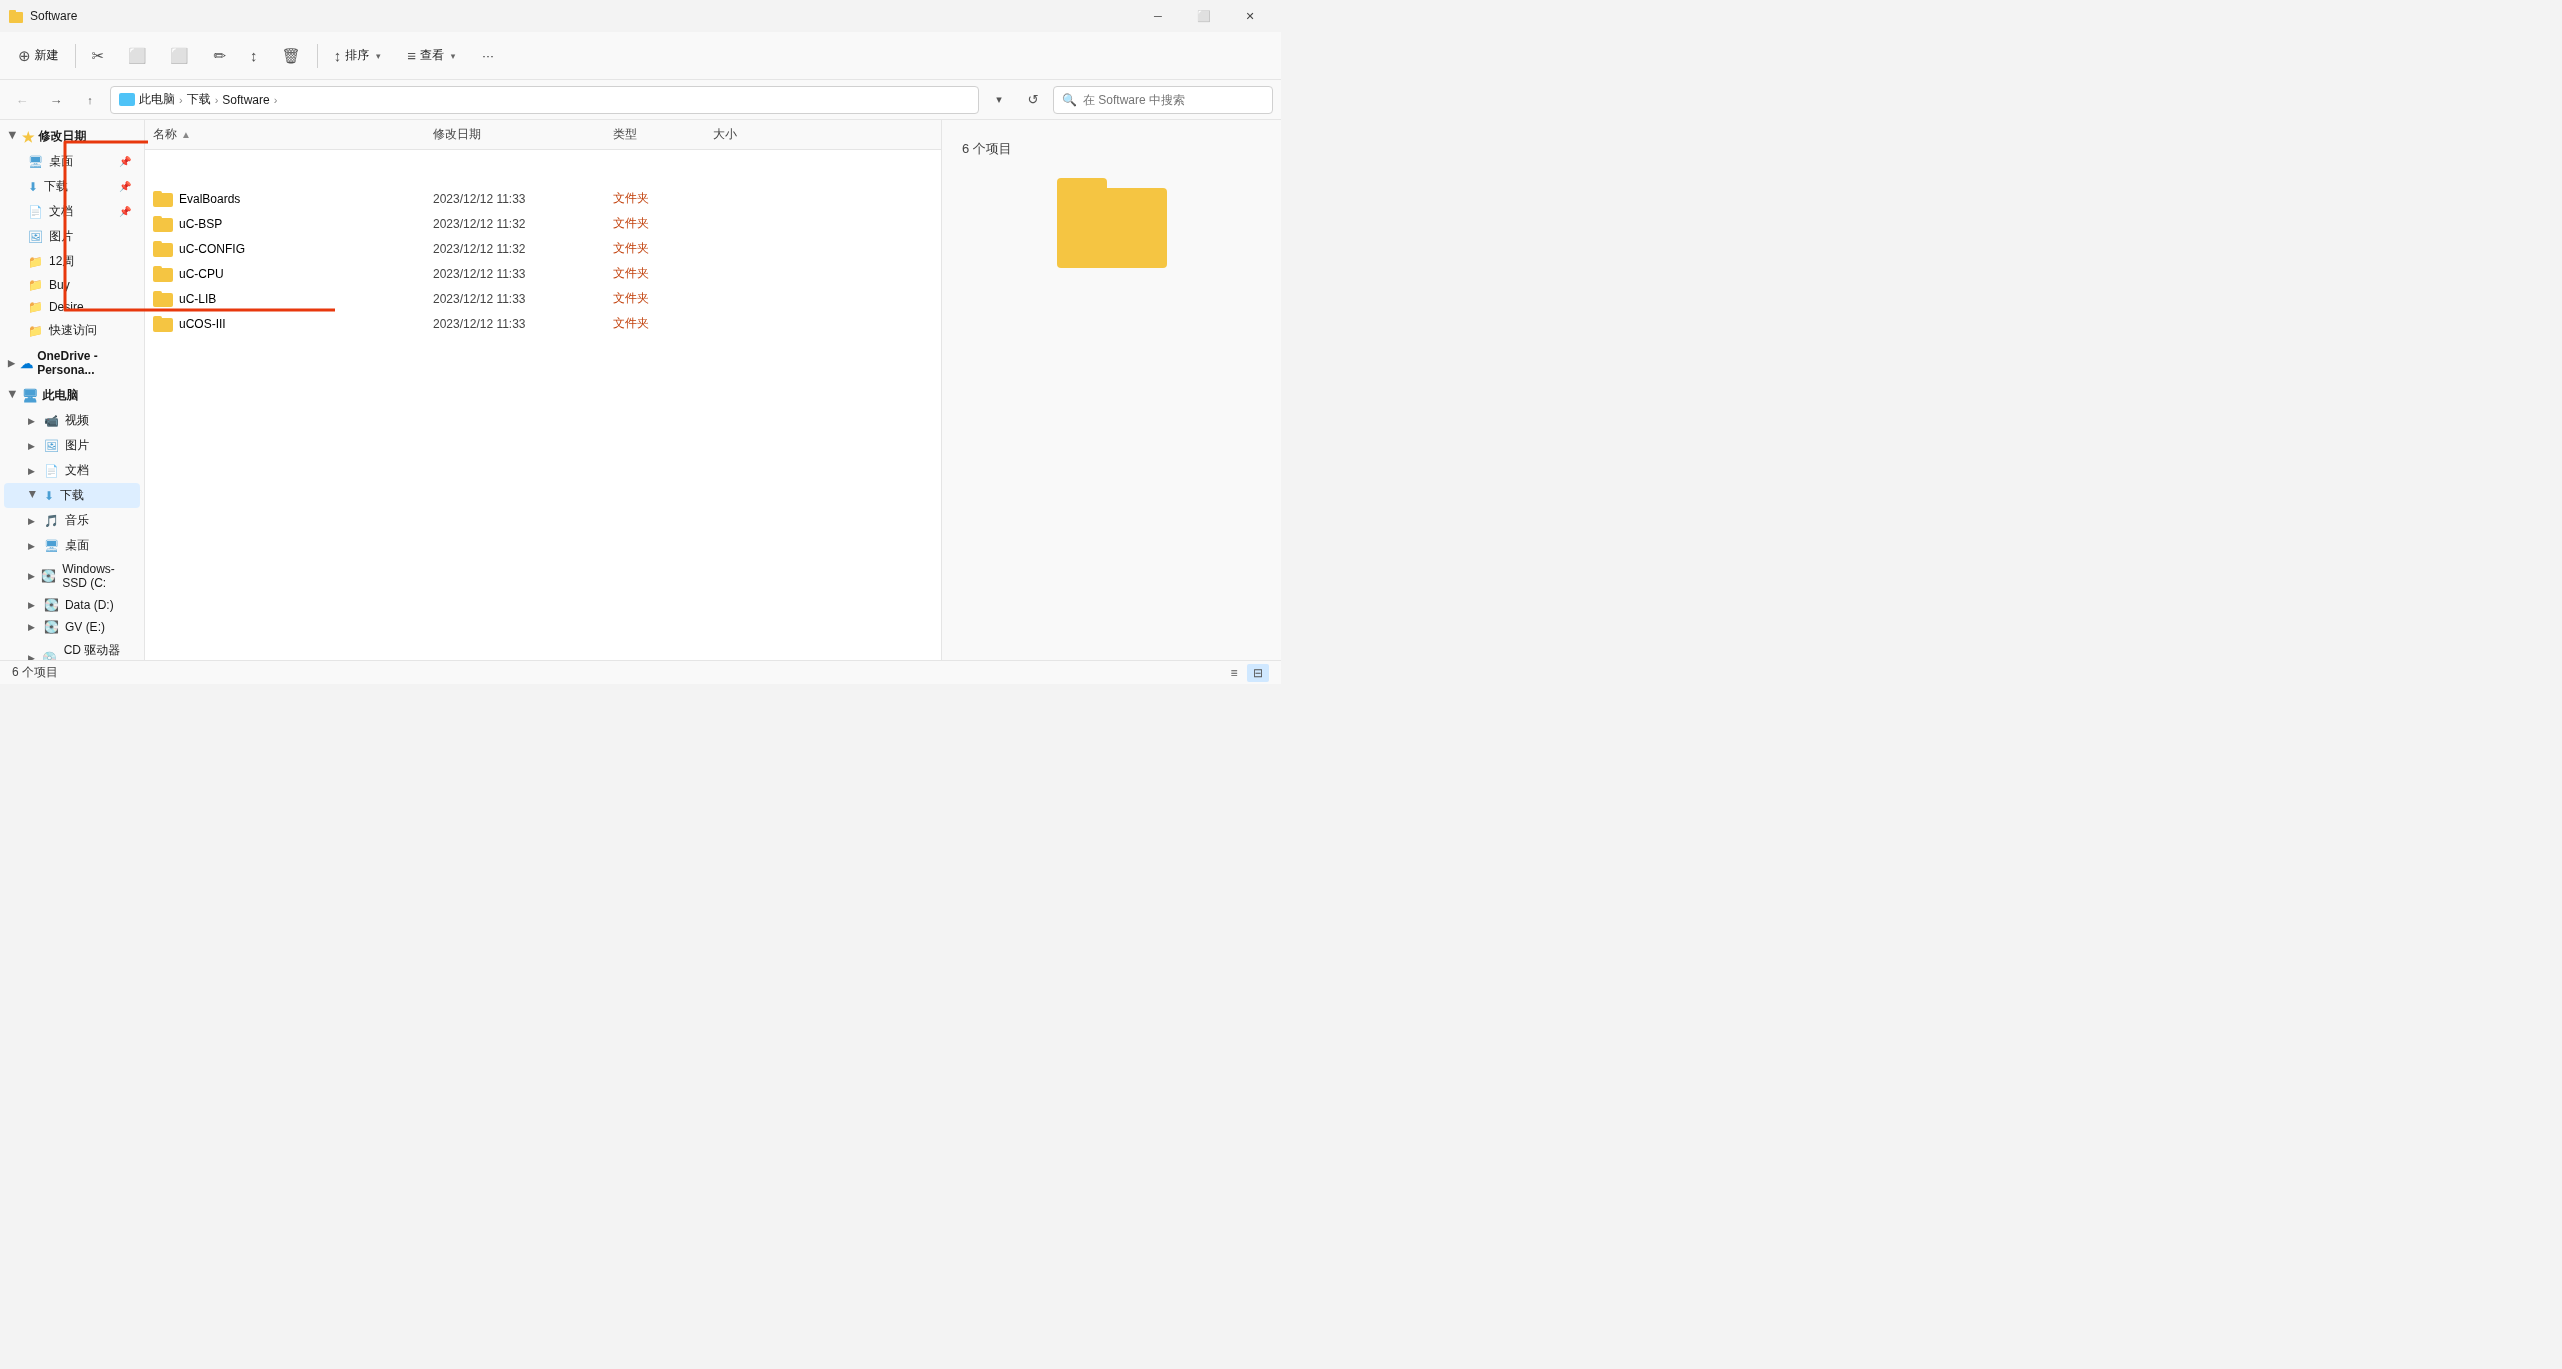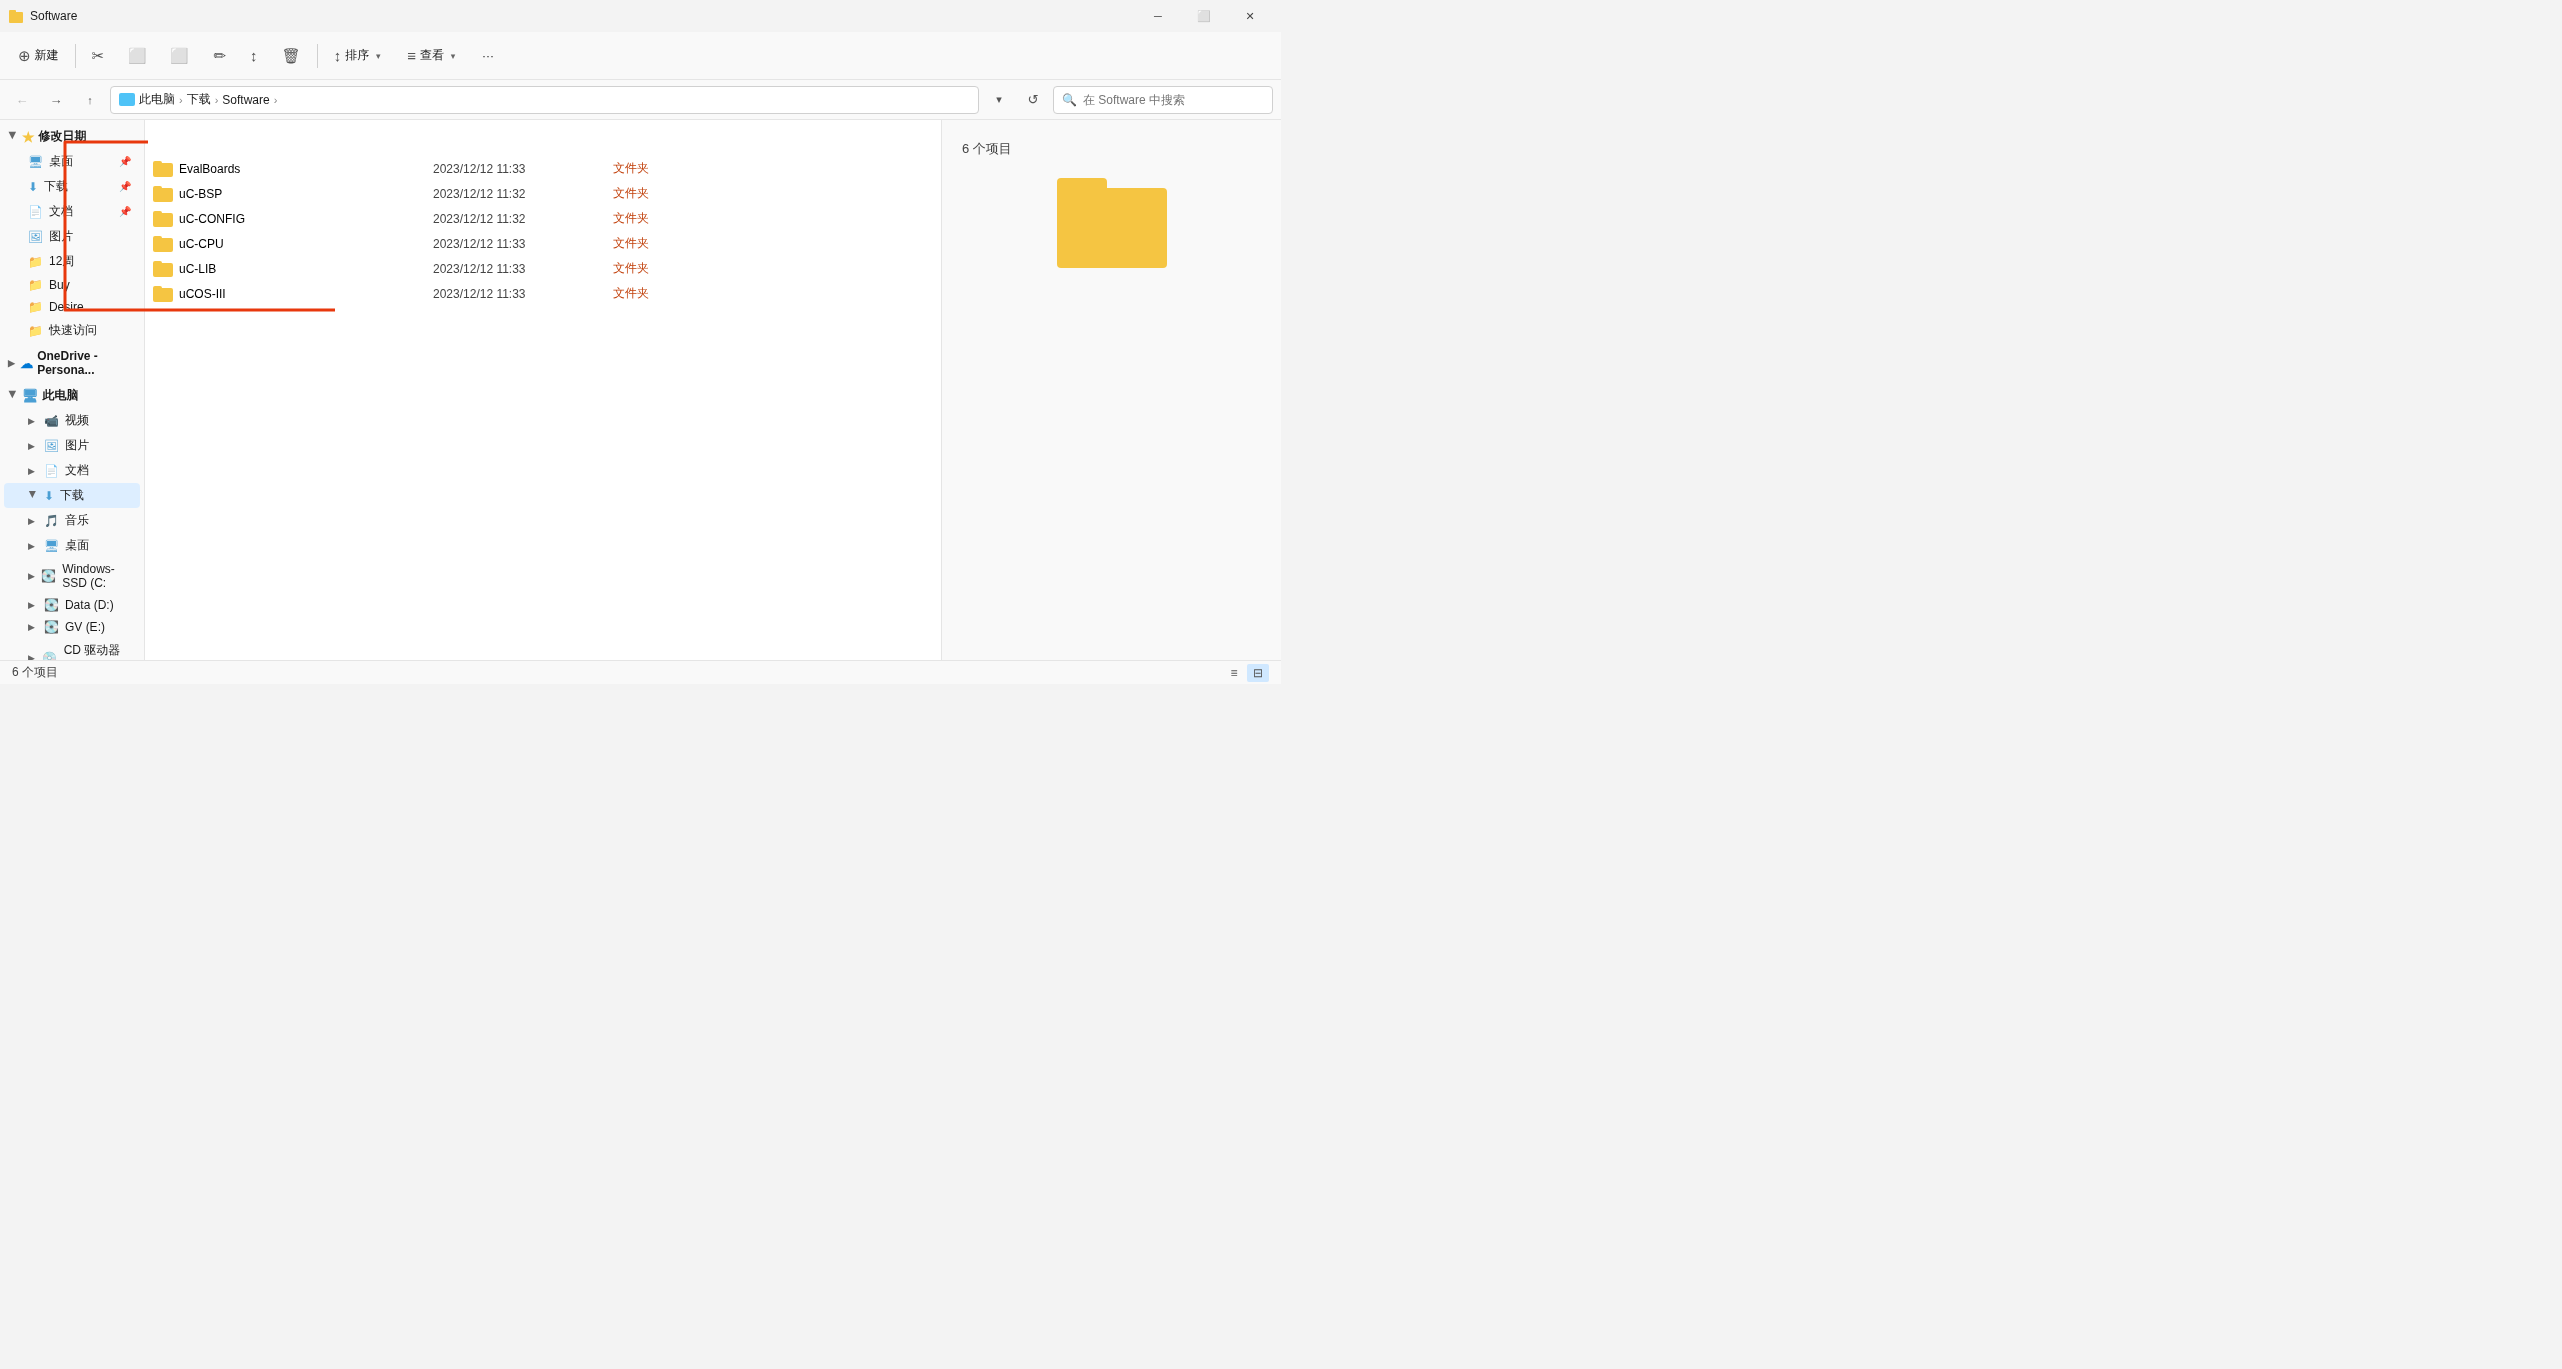--- a/index.html
+++ b/index.html
@@ -563,20 +563,35 @@
       <div class="sidebar-item">
         <span class="chevron">▶</span>
         <span style="font-size:12px;color:#555;">💿</span>
         <span>CD 驱动器 (F:)</span>
       </div>
     </div>
 
   </div>
 
   <div class="file-list-container">
+    <div class="file-list-header">
+      <div class="col-name">
+        <span>名称</span>
+        <span style="font-size:10px;color:#888;">▲</span>
+      </div>
+      <div class="col-date">
+        <span>修改日期</span>
+      </div>
+      <div class="col-type">
+        <span>类型</span>
+      </div>
+      <div class="col-size">
+        <span>大小</span>
+      </div>
+    </div>
     <div class="file-list" id="file-list">
         <div class="file-row">
     <div class="file-cell-name">
       <div class="folder-icon"></div>
       <span>EvalBoards</span>
     </div>
     <div class="file-cell-date">2023/12/12 11:33</div>
     <div class="file-cell-type">文件夹</div>
     <div class="file-cell-size"></div>
   </div>

